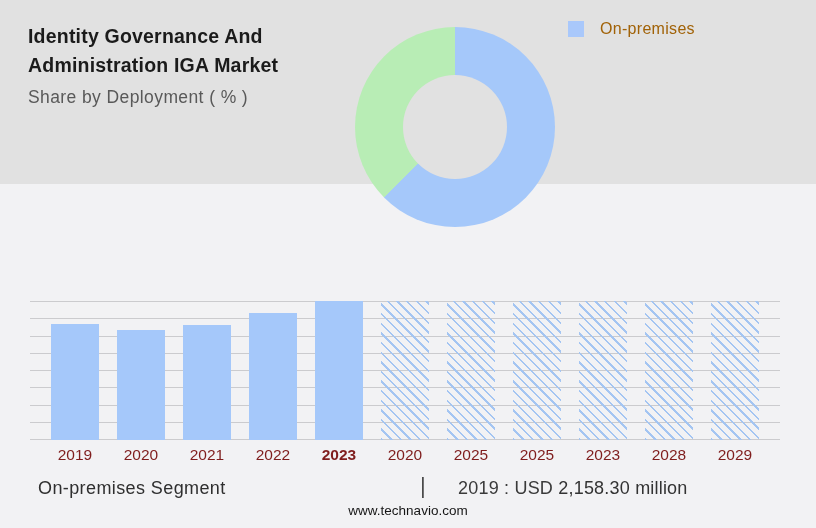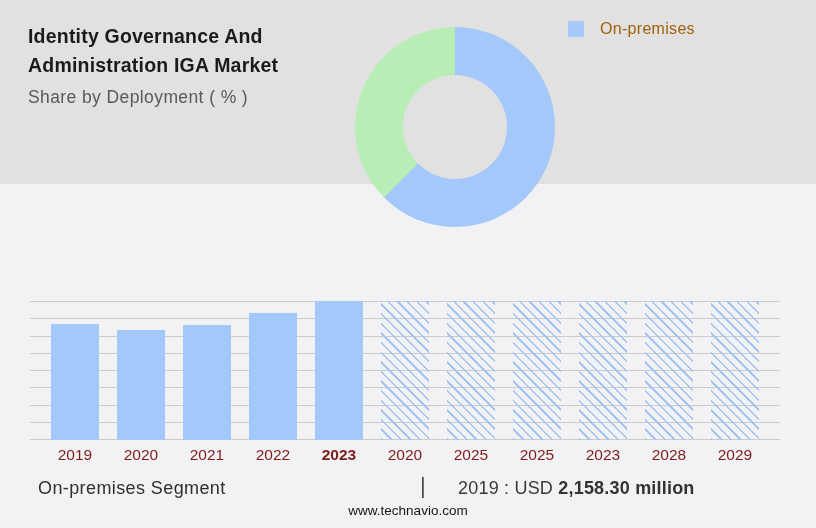--- a/index.html
+++ b/index.html
@@ -27,21 +27,21 @@
   .gridline{position:absolute;left:0;width:100%;height:1px;background:#cbcbce;}
   .bar{position:absolute;bottom:0;width:48px;}
   .bar.solid{background:#a5c8fa;}
   .bar.hatched{background:repeating-linear-gradient(45deg,#a4c5f2 0px,#a4c5f2 1.7px,transparent 1.7px,transparent 6.8px);}
   .xlabels{position:absolute;left:30px;top:206px;width:750px;height:22px;}
   .xlabel{position:absolute;width:66px;text-align:center;font-size:15.5px;color:#7f1d1d;}
   
   .segment-label{position:absolute;left:38px;top:238px;font-size:18px;color:#2f2f2f;letter-spacing:.4px;}
   .footer-sep{position:absolute;left:420px;top:233px;font-size:22px;color:#4a4a4a;}
   .footer-value{position:absolute;left:458px;top:238px;font-size:18px;color:#3a3a3a;letter-spacing:.2px;}
-  .footer-value b{font-weight:700;color:#333;}
+  .footer-value b{font-weight:400;color:#333;}
   .website{position:absolute;left:0;top:263px;width:100%;text-align:center;font-size:13.5px;color:#161616;}
 </style>
 </head>
 <body>
 
 <div class="top-section">
   <div class="titles">
     <div class="title-line">Identity Governance And</div>
     <div class="title-line">Administration IGA Market</div>
     <div class="subtitle">Share by Deployment ( % )</div>

